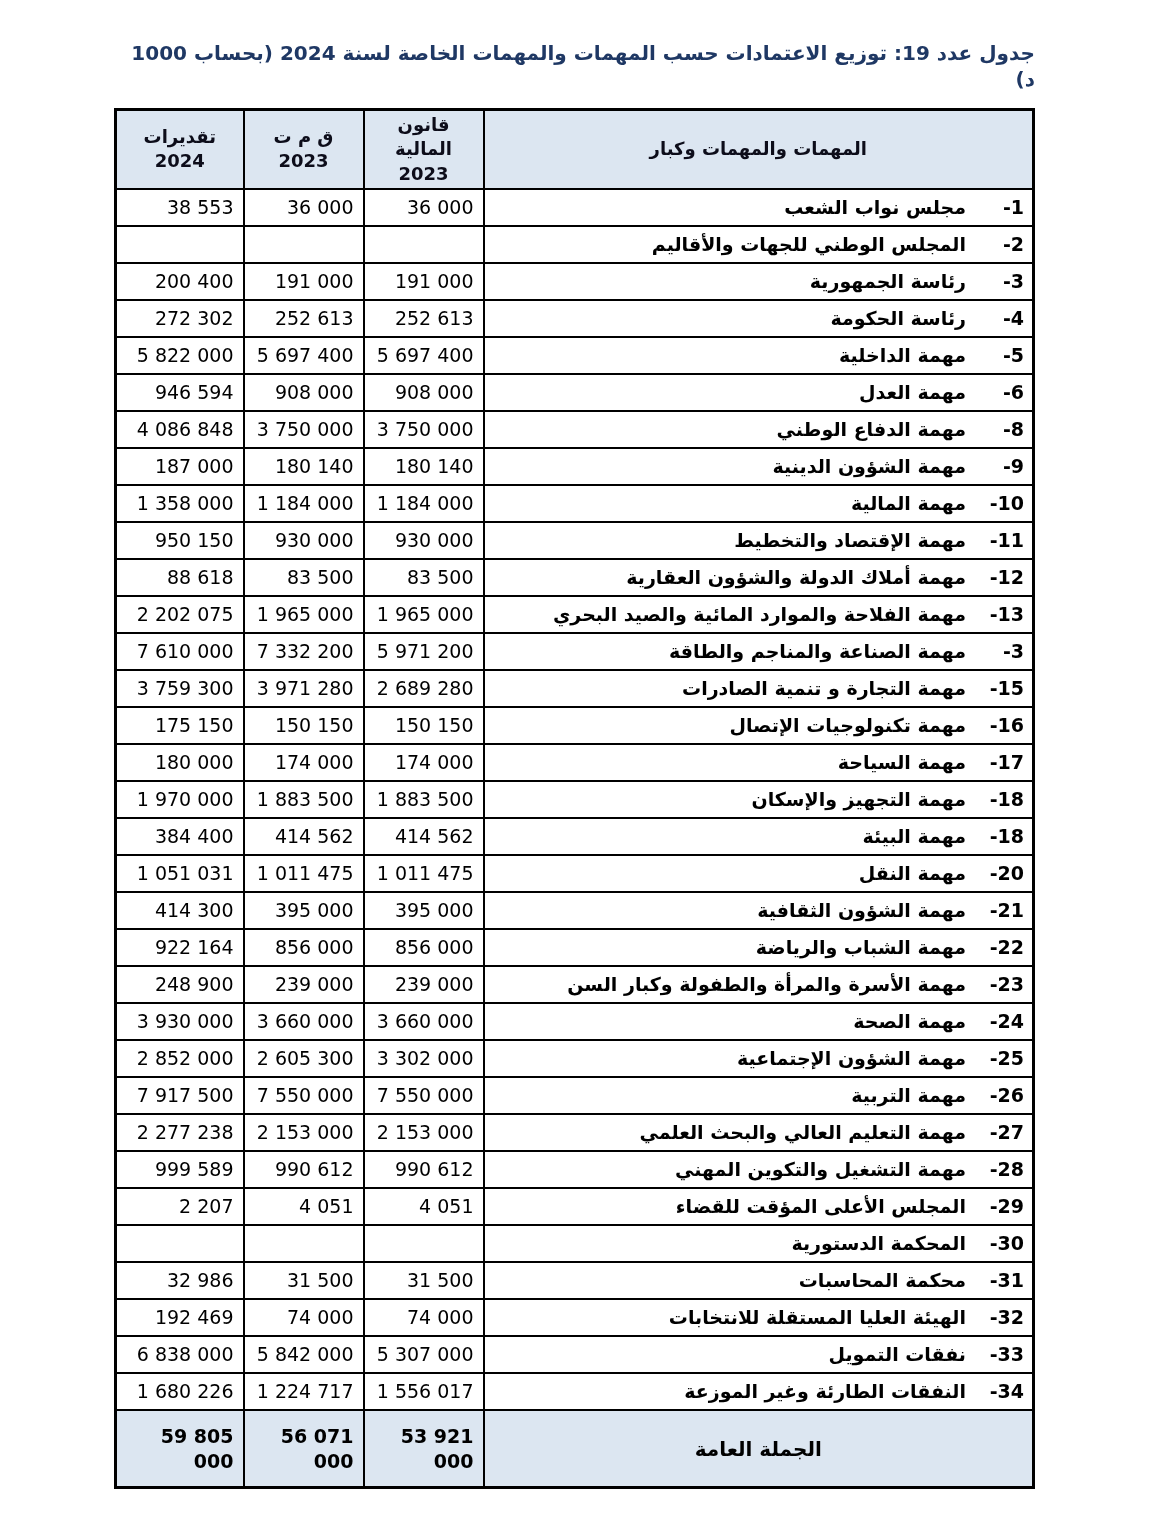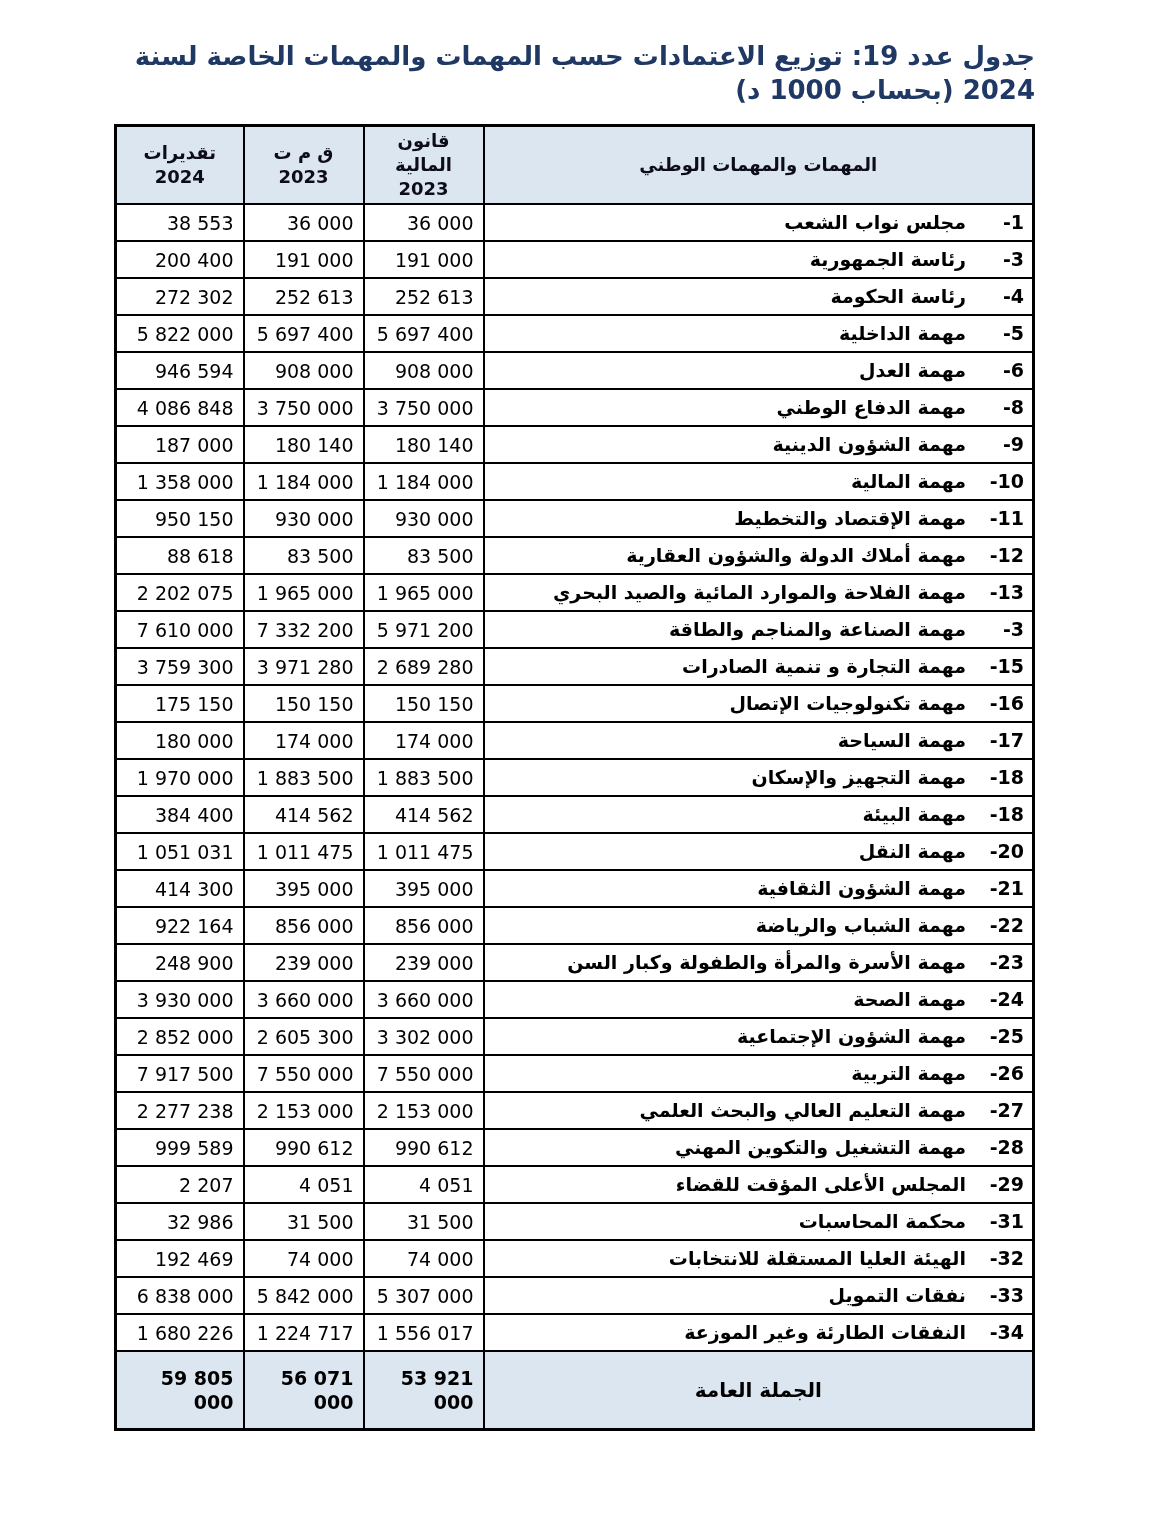--- a/index.html
+++ b/index.html
@@ -12,21 +12,21 @@
     width: 1150px;
     min-height: 1538px;
     box-sizing: border-box;
     direction: rtl;
     padding: 40px 115px 40px 115px;
     background: #ffffff;
   }
   .title {
     color: #1F3864;
     font-weight: bold;
-    font-size: 26px;
+    font-size: 20px;
     text-align: right;
     margin: 0 0 16px 0;
     line-height: 1.3;
   }
   table.alloc-table {
     border-collapse: collapse;
     width: 918px;
     table-layout: fixed;
     border: 3px solid #000000;
   }
@@ -102,38 +102,46 @@
 
   <table class="alloc-table">
     <colgroup>
       <col class="c-mission">
       <col class="c-fl">
       <col class="c-qmt">
       <col class="c-est">
     </colgroup>
     <thead>
       <tr>
-        <th>المهمات والمهمات الوطني</th>
+        <th>المهمات والمهمات وكبار</th>
         <th>قانون المالية
 2023</th>
         <th>ق م ت 2023</th>
         <th>تقديرات
 2024</th>
       </tr>
     </thead>
     <tbody id="rows-body">
   <tr>
     <td class="mission-cell">
       <span class="row-num">-1</span><span class="row-label">مجلس نواب الشعب</span>
     </td>
     <td class="num-cell">36 000</td>
     <td class="num-cell">36 000</td>
     <td class="num-cell">38 553</td>
   </tr>
 
+  <tr>
+    <td class="mission-cell">
+      <span class="row-num">-2</span><span class="row-label">المجلس الوطني للجهات والأقاليم</span>
+    </td>
+    <td class="num-cell"></td>
+    <td class="num-cell"></td>
+    <td class="num-cell"></td>
+  </tr>
 
   <tr>
     <td class="mission-cell">
       <span class="row-num">-3</span><span class="row-label">رئاسة الجمهورية</span>
     </td>
     <td class="num-cell">191 000</td>
     <td class="num-cell">191 000</td>
     <td class="num-cell">200 400</td>
   </tr>
 
@@ -356,20 +364,28 @@
 
   <tr>
     <td class="mission-cell">
       <span class="row-num">-29</span><span class="row-label">المجلس الأعلى المؤقت للقضاء</span>
     </td>
     <td class="num-cell">4 051</td>
     <td class="num-cell">4 051</td>
     <td class="num-cell">2 207</td>
   </tr>
 
+  <tr>
+    <td class="mission-cell">
+      <span class="row-num">-30</span><span class="row-label">المحكمة الدستورية</span>
+    </td>
+    <td class="num-cell"></td>
+    <td class="num-cell"></td>
+    <td class="num-cell"></td>
+  </tr>
 
   <tr>
     <td class="mission-cell">
       <span class="row-num">-31</span><span class="row-label">محكمة المحاسبات</span>
     </td>
     <td class="num-cell">31 500</td>
     <td class="num-cell">31 500</td>
     <td class="num-cell">32 986</td>
   </tr>
 

